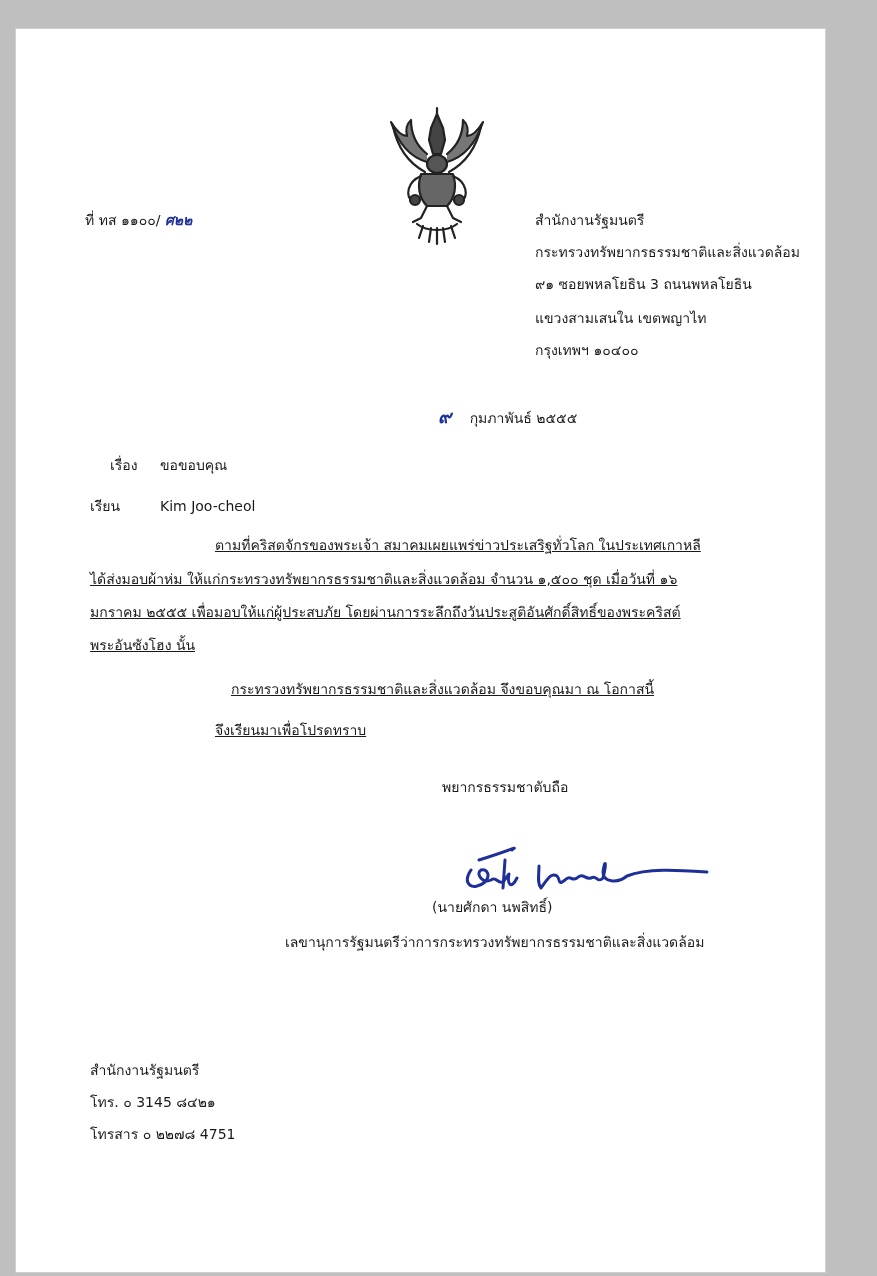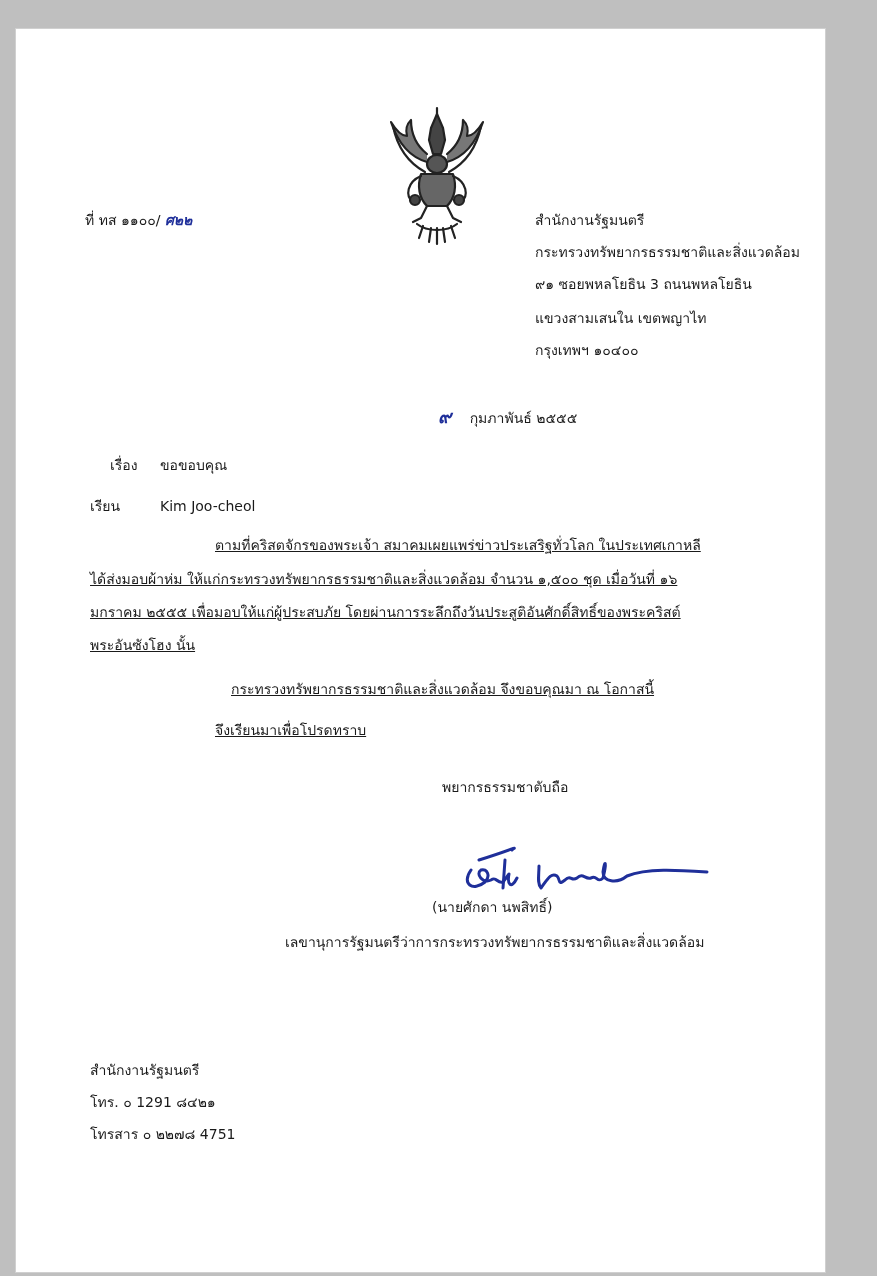--- a/index.html
+++ b/index.html
@@ -101,17 +101,17 @@
       <path d="M48 20 L46 48"></path>
       <path d="M82 26 C82 34 80 44 84 48 C90 40 94 32 100 36 C104 40 100 46 108 40 C114 34 114 42 120 38 C126 32 128 40 134 38 C140 34 140 44 146 38 C150 22 148 18 146 32 C146 42 160 44 170 36 C190 28 220 30 250 32"></path>
     </g>
   </svg>
 
   <div class="t" style="left:417px; top:870px;text-align:center;">(นายศักดา  นพสิทธิ์)</div>
   <div class="t" style="left:270px; top:905px;">เลขานุการรัฐมนตรีว่าการกระทรวงทรัพยากรธรรมชาติและสิ่งแวดล้อม</div>
 
   <div>
     <div class="t" style="left:75px; top:1033px;">สำนักงานรัฐมนตรี</div>
-    <div class="t" style="left:75px; top:1065px;">โทร. ๐ 1291 ๘๔๒๑</div>
+    <div class="t" style="left:75px; top:1065px;">โทร. ๐ 3145 ๘๔๒๑</div>
     <div class="t" style="left:75px; top:1097px;">โทรสาร  ๐ ๒๒๗๘ 4751</div>
   </div>
 
 </div>
 
 </body></html>

